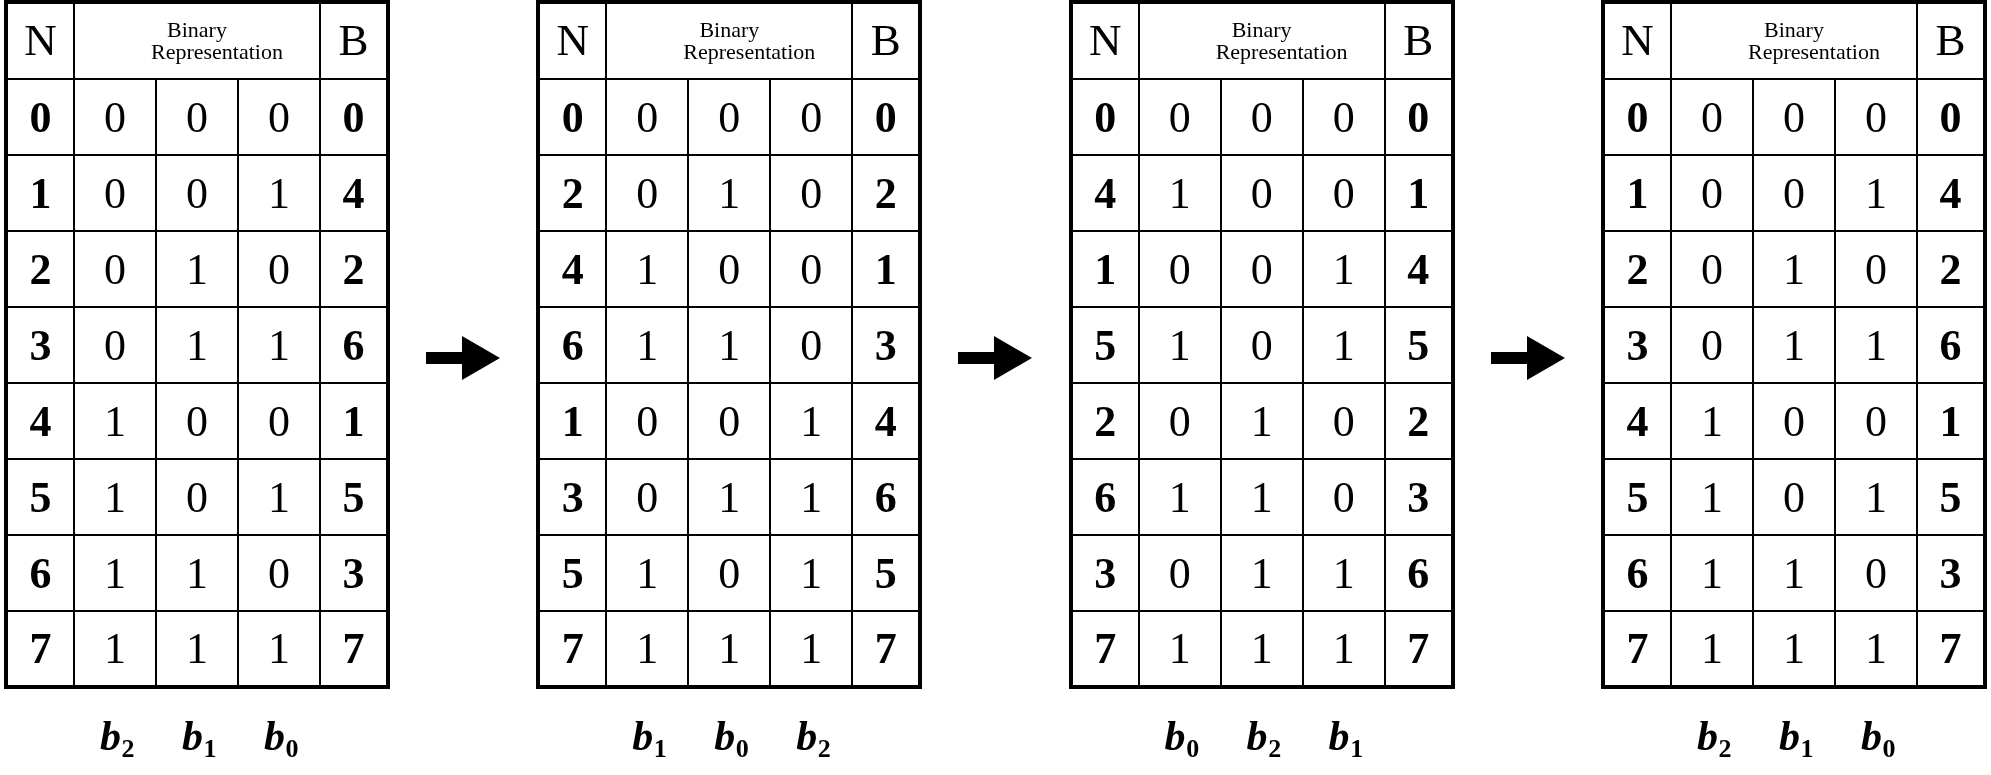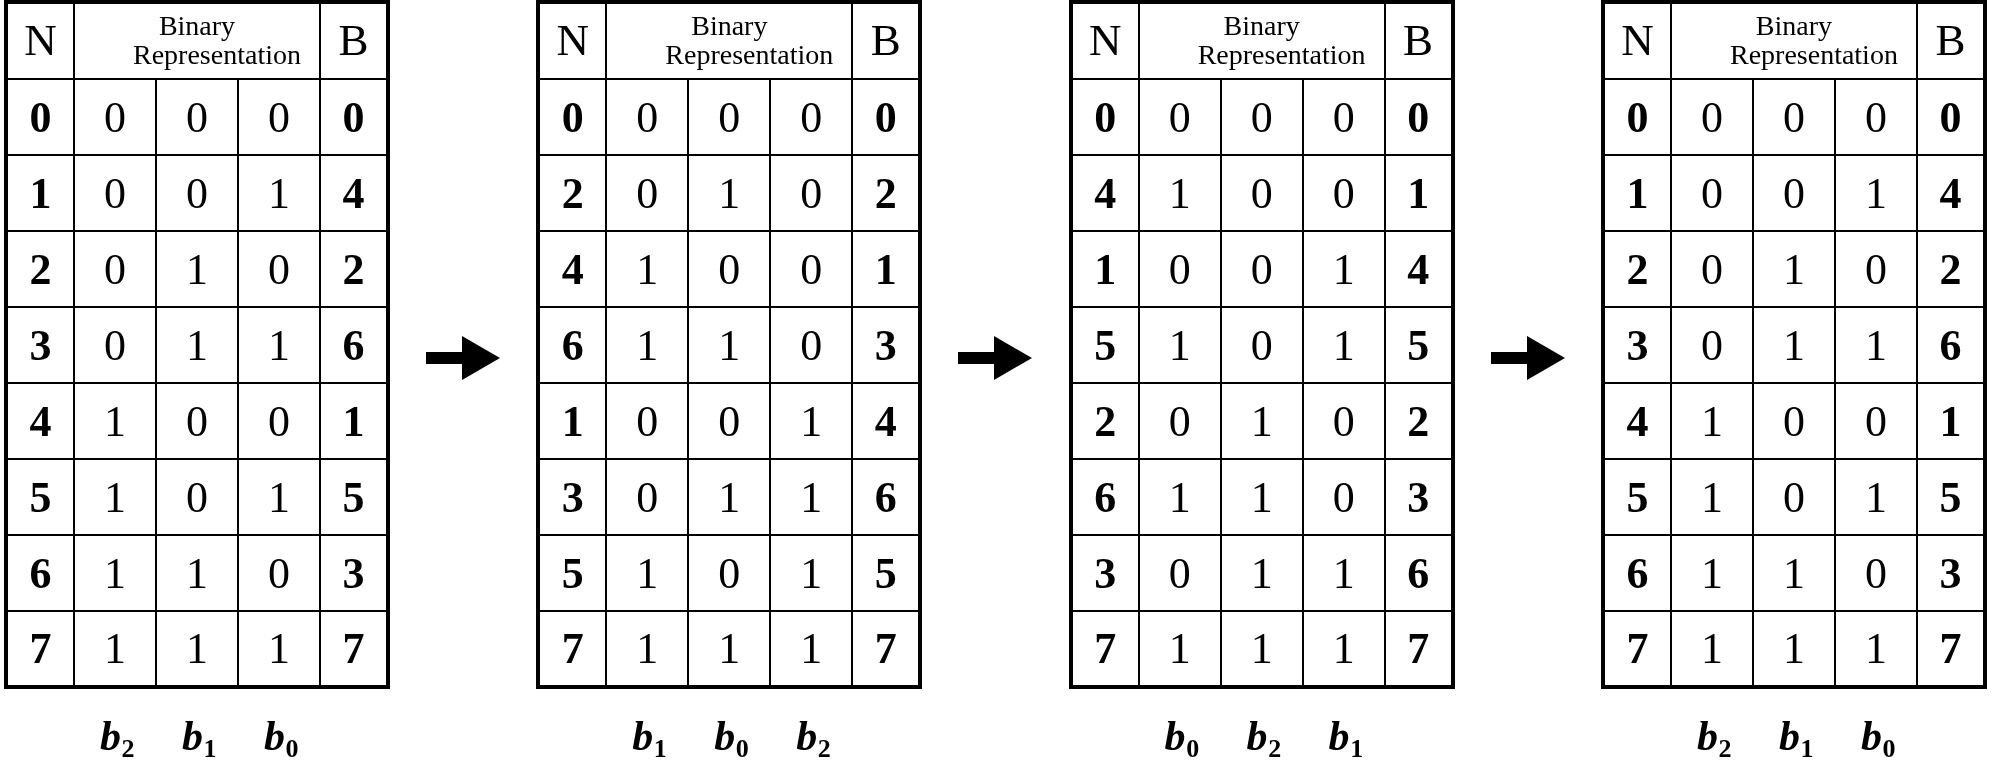--- a/index.html
+++ b/index.html
@@ -68,21 +68,21 @@
 
   thead th {
     height: 74px;
     font-weight: normal;
     line-height: 1.02;
   }
   th.head-n, th.head-b {
     font-size: 45px;
   }
   th.head-binary {
-    font-size: 28px;
+    font-size: 22px;
     letter-spacing: 0px;
   }
   th.head-binary .l1 { display: block; }
   th.head-binary .l2 { display: block; margin-left: 40px; }
 
   tbody tr { height: 76px; }
 
   td.col-n, td.col-bval {
     font-size: 44px;
     font-weight: bold;

